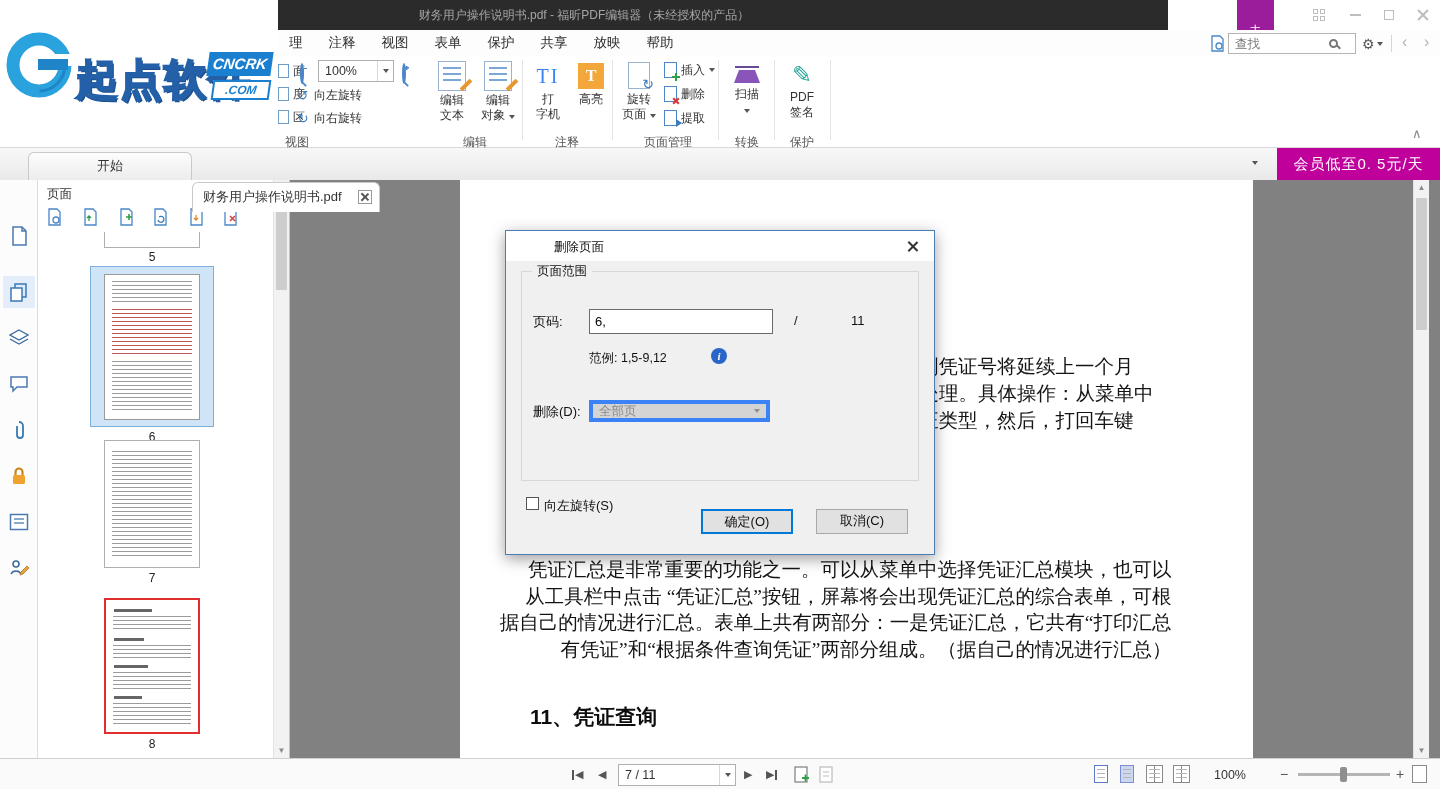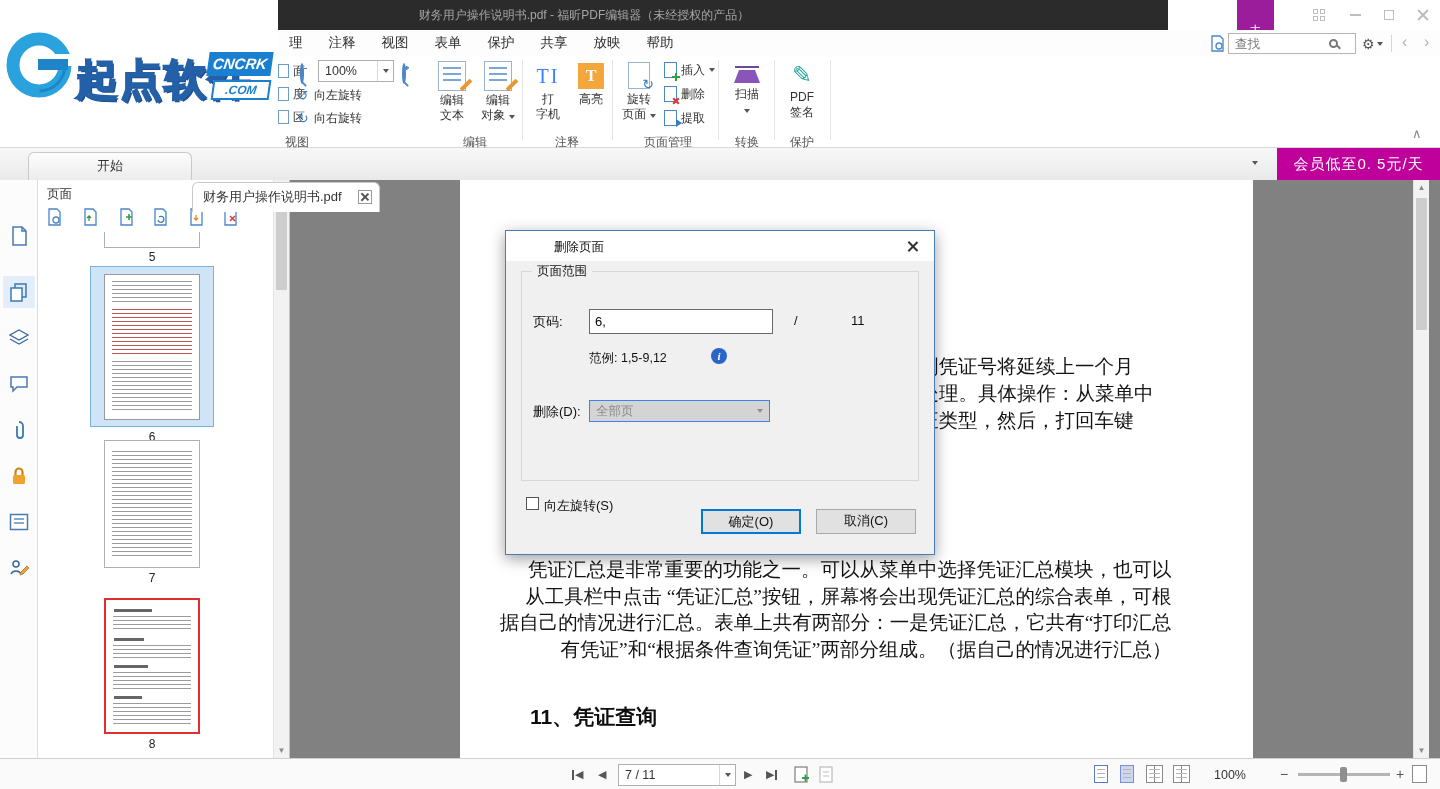--- a/index.html
+++ b/index.html
@@ -145,25 +145,25 @@
                justify-content:center; cursor:pointer; }
   .dlg-close .x-ic { width:11px; height:11px; } .dlg-close .x-ic::before,.dlg-close .x-ic::after
   { left:4.5px; top:-1px; width:1.6px; height:13px; background:#333; }
   .fieldset { position:absolute; left:15px; top:40px; width:398px; height:210px; border:1px solid #d8d8d8; }
   .legend { position:absolute; left:10px; top:-9px; background:#f0f0f0; padding:0 5px; font-size:12.5px; }
   .dlg-input { position:absolute; left:83px; top:78px; width:184px; height:25px; border:1px solid #6a6a6a;
                background:#fff; font-size:13px; padding-left:5px; font-family:inherit; outline:none; }
   .info-ic { position:absolute; left:205px; top:117px; width:16px; height:16px; border-radius:50%; background:#2a66c8;
              color:#fff; font:italic bold 11px "Liberation Serif",serif; display:flex; align-items:center; justify-content:center; }
   .dis-combo { position:absolute; left:83px; top:169px; width:181px; height:22px; background:#d4d4d4;
-               border:1px solid #3b82f6; display:flex; align-items:center; color:#8a8a8a; font-size:12.5px; }
+               border:4px solid #3b82f6; display:flex; align-items:center; color:#8a8a8a; font-size:12.5px; }
   .dis-combo .val { flex:1; padding-left:6px; }
   .dis-combo .dar { border-top-color:#909090; margin-right:6px; }
   .chk { position:absolute; left:20px; top:266px; width:13px; height:13px; border:1px solid #555; background:#fff; cursor:pointer; }
-  .btn { position:absolute; top:278px; width:100px; height:25px; background:#e1e1e1; text-align:center;
+  .btn { position:absolute; top:278px; width:92px; height:25px; background:#e1e1e1; text-align:center;
          line-height:22px; font-size:13px; cursor:pointer; }
   .btn.ok { left:195px; border:2px solid #0078d7; }
   .btn.cancel { left:310px; border:1px solid #a8a8a8; }
 
   
   .statusbar { position:absolute; left:0; top:758px; width:1440px; height:31px; background:#fafafa; border-top:1px solid #d0d0d0; }
   .sb { position:absolute; color:#555; font-size:11px; cursor:pointer; display:flex; align-items:center; }
   .bar { width:2px; height:10px; background:#555; }
   .pcombo { position:absolute; left:618px; top:5px; width:118px; height:22px; }
   .vm { position:absolute; top:6px; width:14px; height:18px; border:1.5px solid #8a8a8a; background:#fff; cursor:pointer; }

